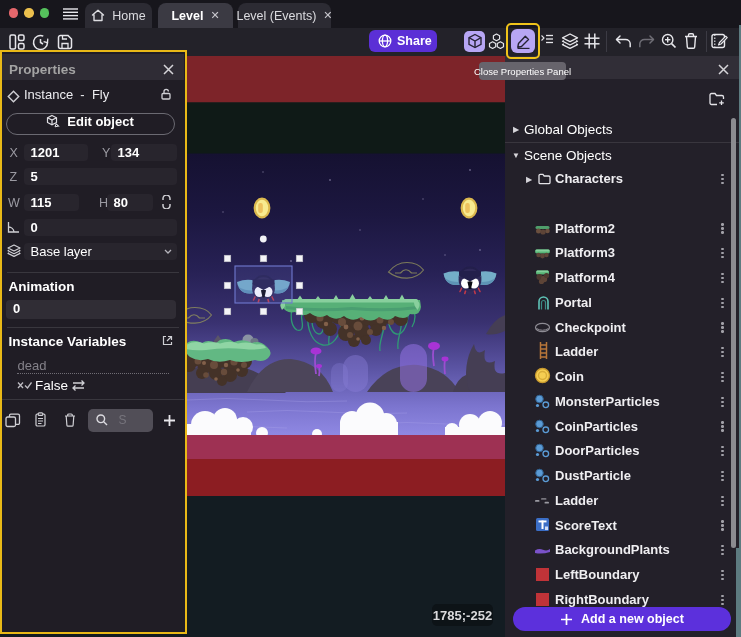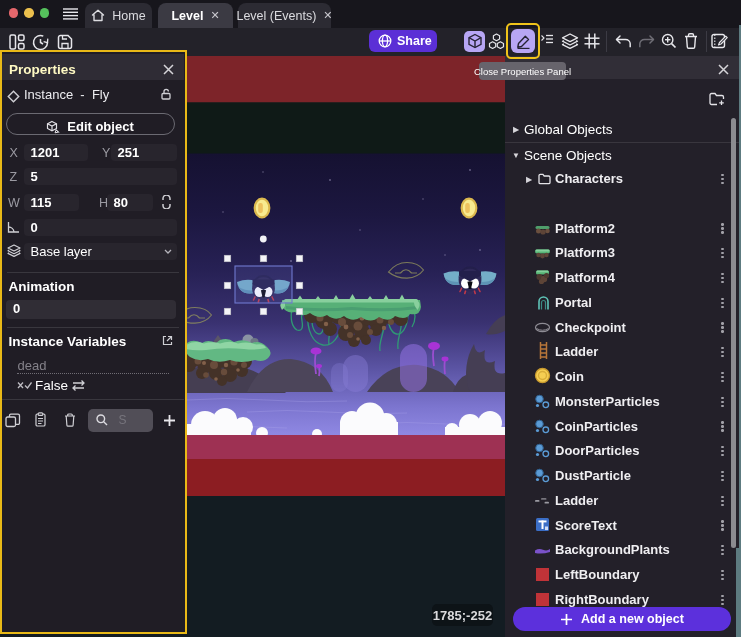--- a/index.html
+++ b/index.html
@@ -559,47 +559,47 @@
         <path d="M6.5,1 V12 M1,6.5 H12" stroke="#fff" stroke-width="1.7"></path>
       </svg>
     <span style="color:#fff;font-size:12.5px;font-weight:bold">Add a new object</span>
   </div>
 
   <div class="abs" style="left:226px;top:62px;width:4.5px;height:430px;background:#8b8b90;border-radius:3px"></div>
 </div>
 
 <div id="lpanel">
   <div id="lphead"></div>
-  <span class="abs" style="left:7px;top:9.5px;font-size:13.5px;font-weight:bold;color:#fef9c3">Properties</span>
+  <span class="abs" style="left:7px;top:9.5px;font-size:13.5px;font-weight:bold;color:#a3a3a3">Properties</span>
   <svg class="abs" style="left:161px;top:11.5px" width="11" height="11" viewBox="0 0 11 11">
       <path d="M1,1 L10,10 M10,1 L1,10" stroke="#d5d4d8" stroke-width="1.5"></path>
     </svg>
 
   <svg class="abs" style="left:5px;top:37.5px" width="13" height="13" viewBox="0 0 13 13">
       <rect x="2.8" y="2.8" width="7.4" height="7.4" fill="none" stroke="#cfcfd4" stroke-width="1.4" transform="rotate(45 6.5 6.5)"></rect>
     </svg>
   <span class="abs" style="left:22px;top:35px;font-size:13px;color:#ececf0">Instance&nbsp;&nbsp;-&nbsp;&nbsp;Fly</span>
   <svg class="abs" style="left:158px;top:35.5px" width="12" height="12" viewBox="0 0 12 12" fill="none" stroke="#cfcfd4" stroke-width="1.3">
     <rect x="2" y="5.5" width="8" height="5.5" rx="1"></rect>
     <path d="M4,5.5 V3.5 a2.2 2.2 0 0 1 4.4,0"></path>
   </svg>
 
-  <div class="abs" style="left:3.5px;top:60.5px;width:169px;height:22px;border:1px solid #6b6a72;border-radius:11.5px;box-sizing:border-box;display:flex;align-items:flex-end;justify-content:center;gap:7px">
+  <div class="abs" style="left:3.5px;top:60.5px;width:169px;height:22px;border:1px solid #6b6a72;border-radius:11.5px;box-sizing:border-box;display:flex;align-items:flex-start;justify-content:center;gap:7px">
     <svg width="14" height="14" viewBox="0 0 14 14" fill="none" stroke="#e2e1e6" stroke-width="1.2">
       <path d="M6,1.5 L10.5,3.8 V8.5 L6,10.8 L1.5,8.5 V3.8 Z"></path>
         <path d="M1.5,3.8 L6,6 L10.5,3.8 M6,6 V10.8"></path>
       <path d="M9.5,9 L13,12.5 M9,12.8 l1,-2.7 2.5,2 z" stroke-width="1"></path>
     </svg>
     <span style="color:#fff;font-size:13px;font-weight:bold">Edit object</span>
   </div>
 
   <span class="lbl" style="left:7.5px;top:94px">X</span>
   <div class="inp" style="left:21.5px;top:92px;width:64px;font-weight:bold">1201</div>
   <span class="lbl" style="left:100px;top:94px">Y</span>
-  <div class="inp" style="left:108.5px;top:92px;width:66px;font-weight:bold">251</div>
+  <div class="inp" style="left:108.5px;top:92px;width:66px;font-weight:bold">134</div>
 
   <span class="lbl" style="left:7.5px;top:117.5px">Z</span>
   <div class="inp" style="left:21.5px;top:115.5px;width:153px;font-weight:bold">5</div>
 
   <span class="lbl" style="left:6px;top:143.5px">W</span>
   <div class="inp" style="left:21.5px;top:141.5px;width:55px;font-weight:bold">115</div>
   <span class="lbl" style="left:97px;top:143.5px">H</span>
   <div class="inp" style="left:104.5px;top:141.5px;width:46px;font-weight:bold">80</div>
   <svg class="abs" style="left:158.5px;top:143px" width="11" height="14" viewBox="0 0 11 14" fill="none" stroke="#cfcfd4" stroke-width="1.5">
     <path d="M2,5 V3.5 A3.5 3.5 0 0 1 9,3.5 V5"></path>

